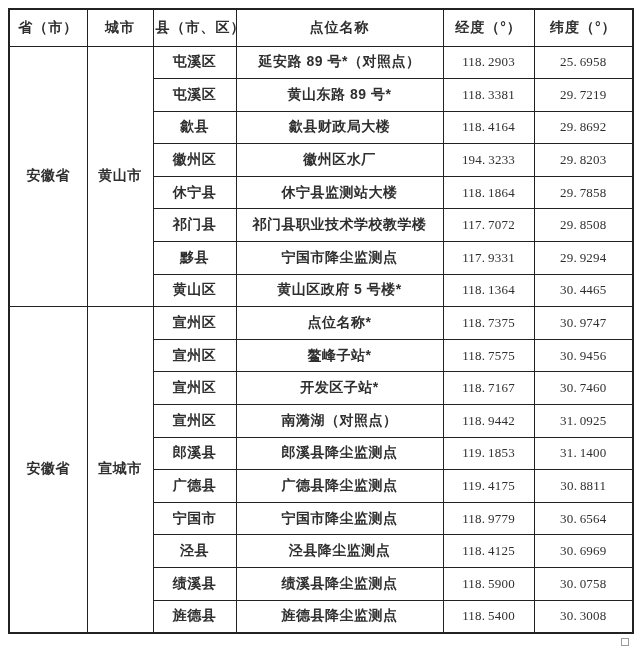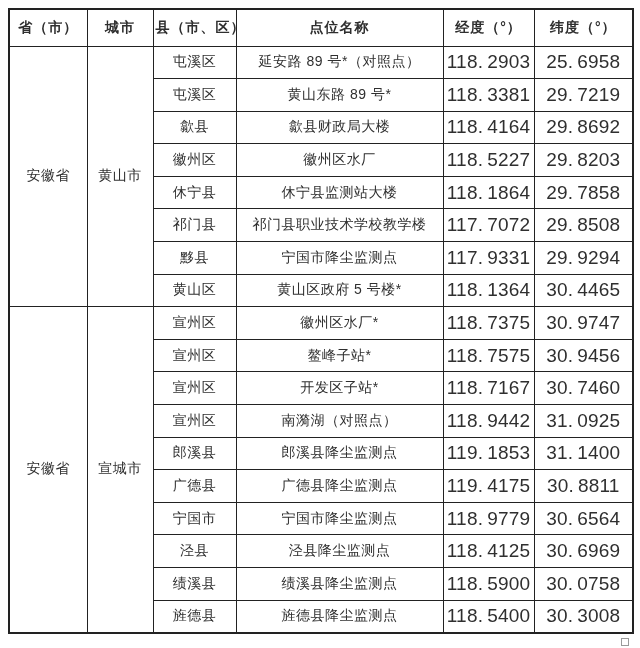--- a/index.html
+++ b/index.html
@@ -28,26 +28,26 @@
   }
   tr.header-row { height: 37px; }
   tr.data-row   { height: 32.6px; }
   th {
     font-size: 14px;
     font-weight: 700;
     letter-spacing: 1px;
   }
   td.zh {
     font-size: 14px;
-    font-weight: 400;
+    font-weight: 700;
     letter-spacing: 0.5px;
   }
   td.num {
-    font-family: Liberation Sans, sans-serif;
-    font-size: 19px;
+    font-family: Liberation Serif, serif;
+    font-size: 13px;
     font-weight: 500;
     letter-spacing: 0.2px;
   }
   .resize-handle {
     position: absolute;
     left: 621px; top: 638px;
     width: 8px; height: 8px;
     background: #ffffff;
     border: 1px solid var(--handle, #9a9a9a);
     box-sizing: border-box;
@@ -93,21 +93,21 @@
         </tr>
         <tr class="data-row">
           <td class="zh">歙县</td>
           <td class="zh">歙县财政局大楼</td>
           <td class="num">118. 4164</td>
           <td class="num">29. 8692</td>
         </tr>
         <tr class="data-row">
           <td class="zh">徽州区</td>
           <td class="zh">徽州区水厂</td>
-          <td class="num">118. 5227</td>
+          <td class="num">194. 3233</td>
           <td class="num">29. 8203</td>
         </tr>
         <tr class="data-row">
           <td class="zh">休宁县</td>
           <td class="zh">休宁县监测站大楼</td>
           <td class="num">118. 1864</td>
           <td class="num">29. 7858</td>
         </tr>
         <tr class="data-row">
           <td class="zh">祁门县</td>
@@ -124,21 +124,21 @@
         <tr class="data-row">
           <td class="zh">黄山区</td>
           <td class="zh">黄山区政府 5 号楼*</td>
           <td class="num">118. 1364</td>
           <td class="num">30. 4465</td>
         </tr>
         <tr class="data-row">
           <td class="zh" rowspan="10">安徽省</td>
           <td class="zh" rowspan="10">宣城市</td>
           <td class="zh">宣州区</td>
-          <td class="zh">徽州区水厂*</td>
+          <td class="zh">点位名称*</td>
           <td class="num">118. 7375</td>
           <td class="num">30. 9747</td>
         </tr>
         <tr class="data-row">
           <td class="zh">宣州区</td>
           <td class="zh">鳌峰子站*</td>
           <td class="num">118. 7575</td>
           <td class="num">30. 9456</td>
         </tr>
         <tr class="data-row">

